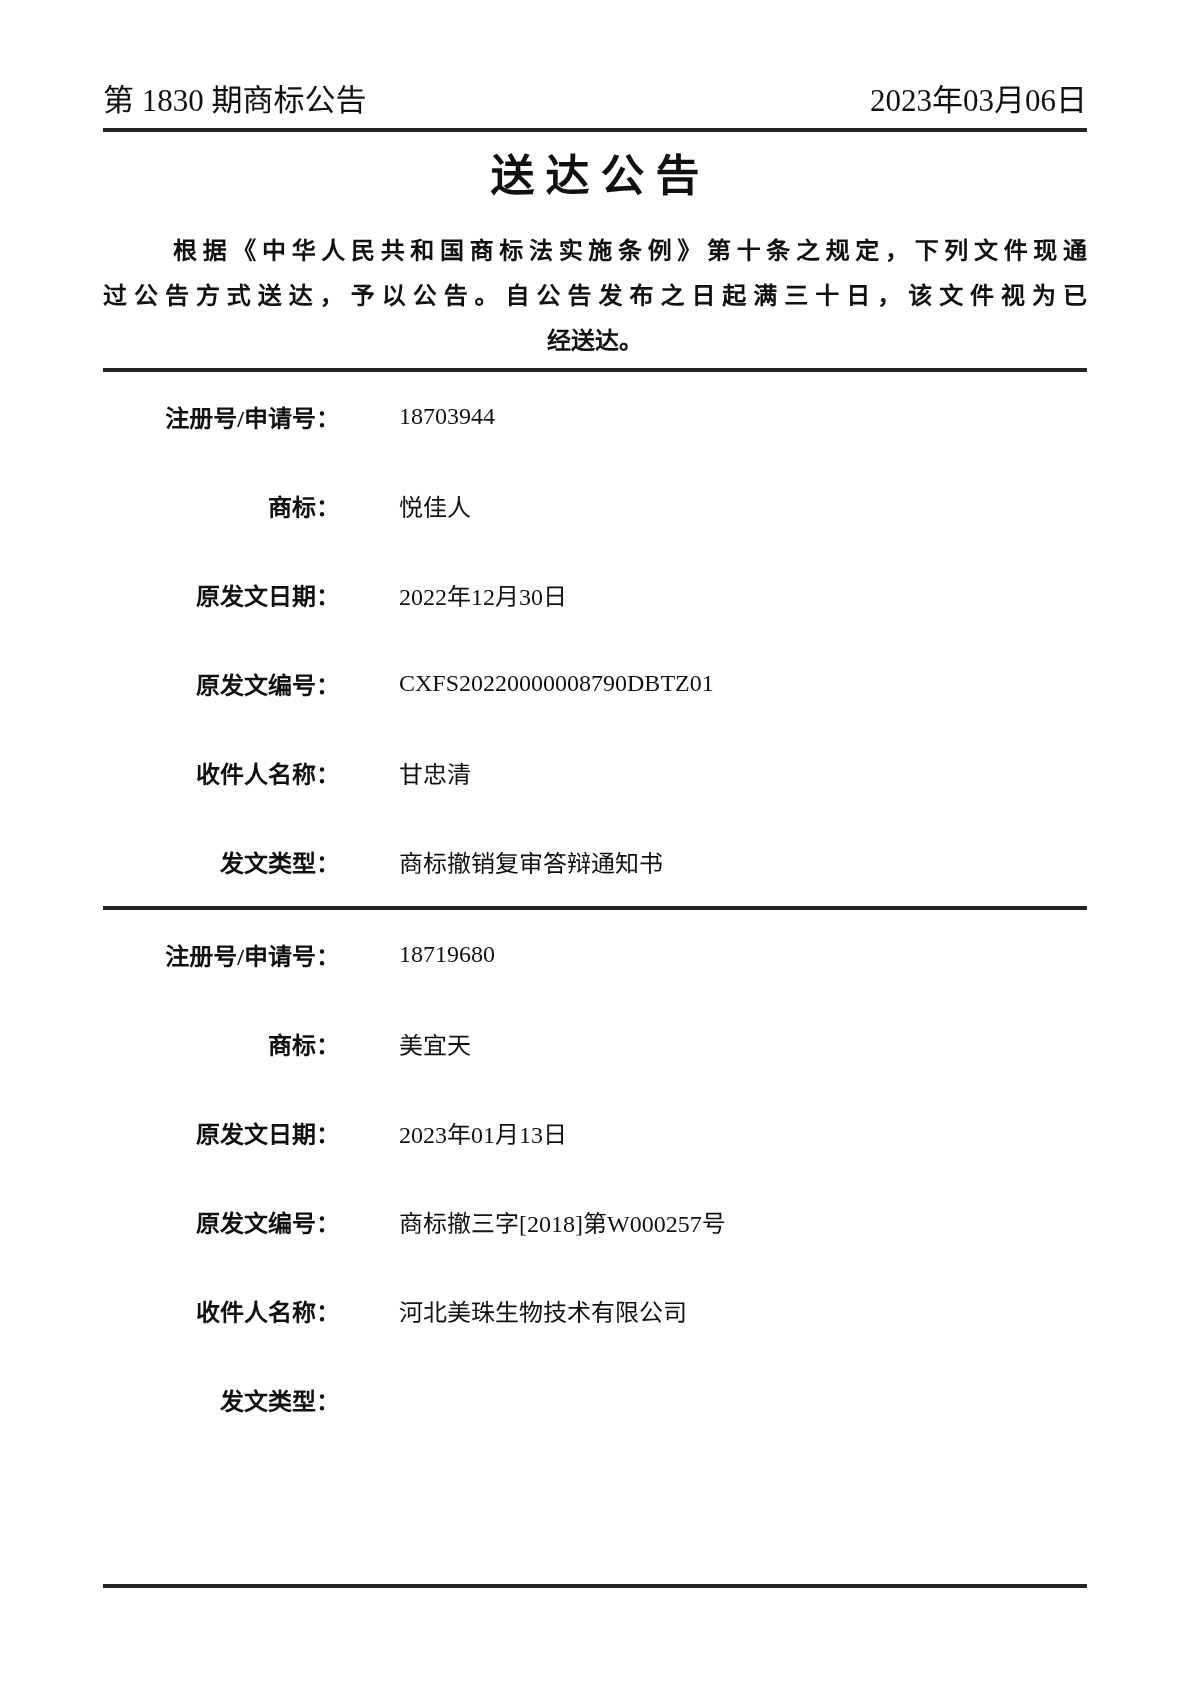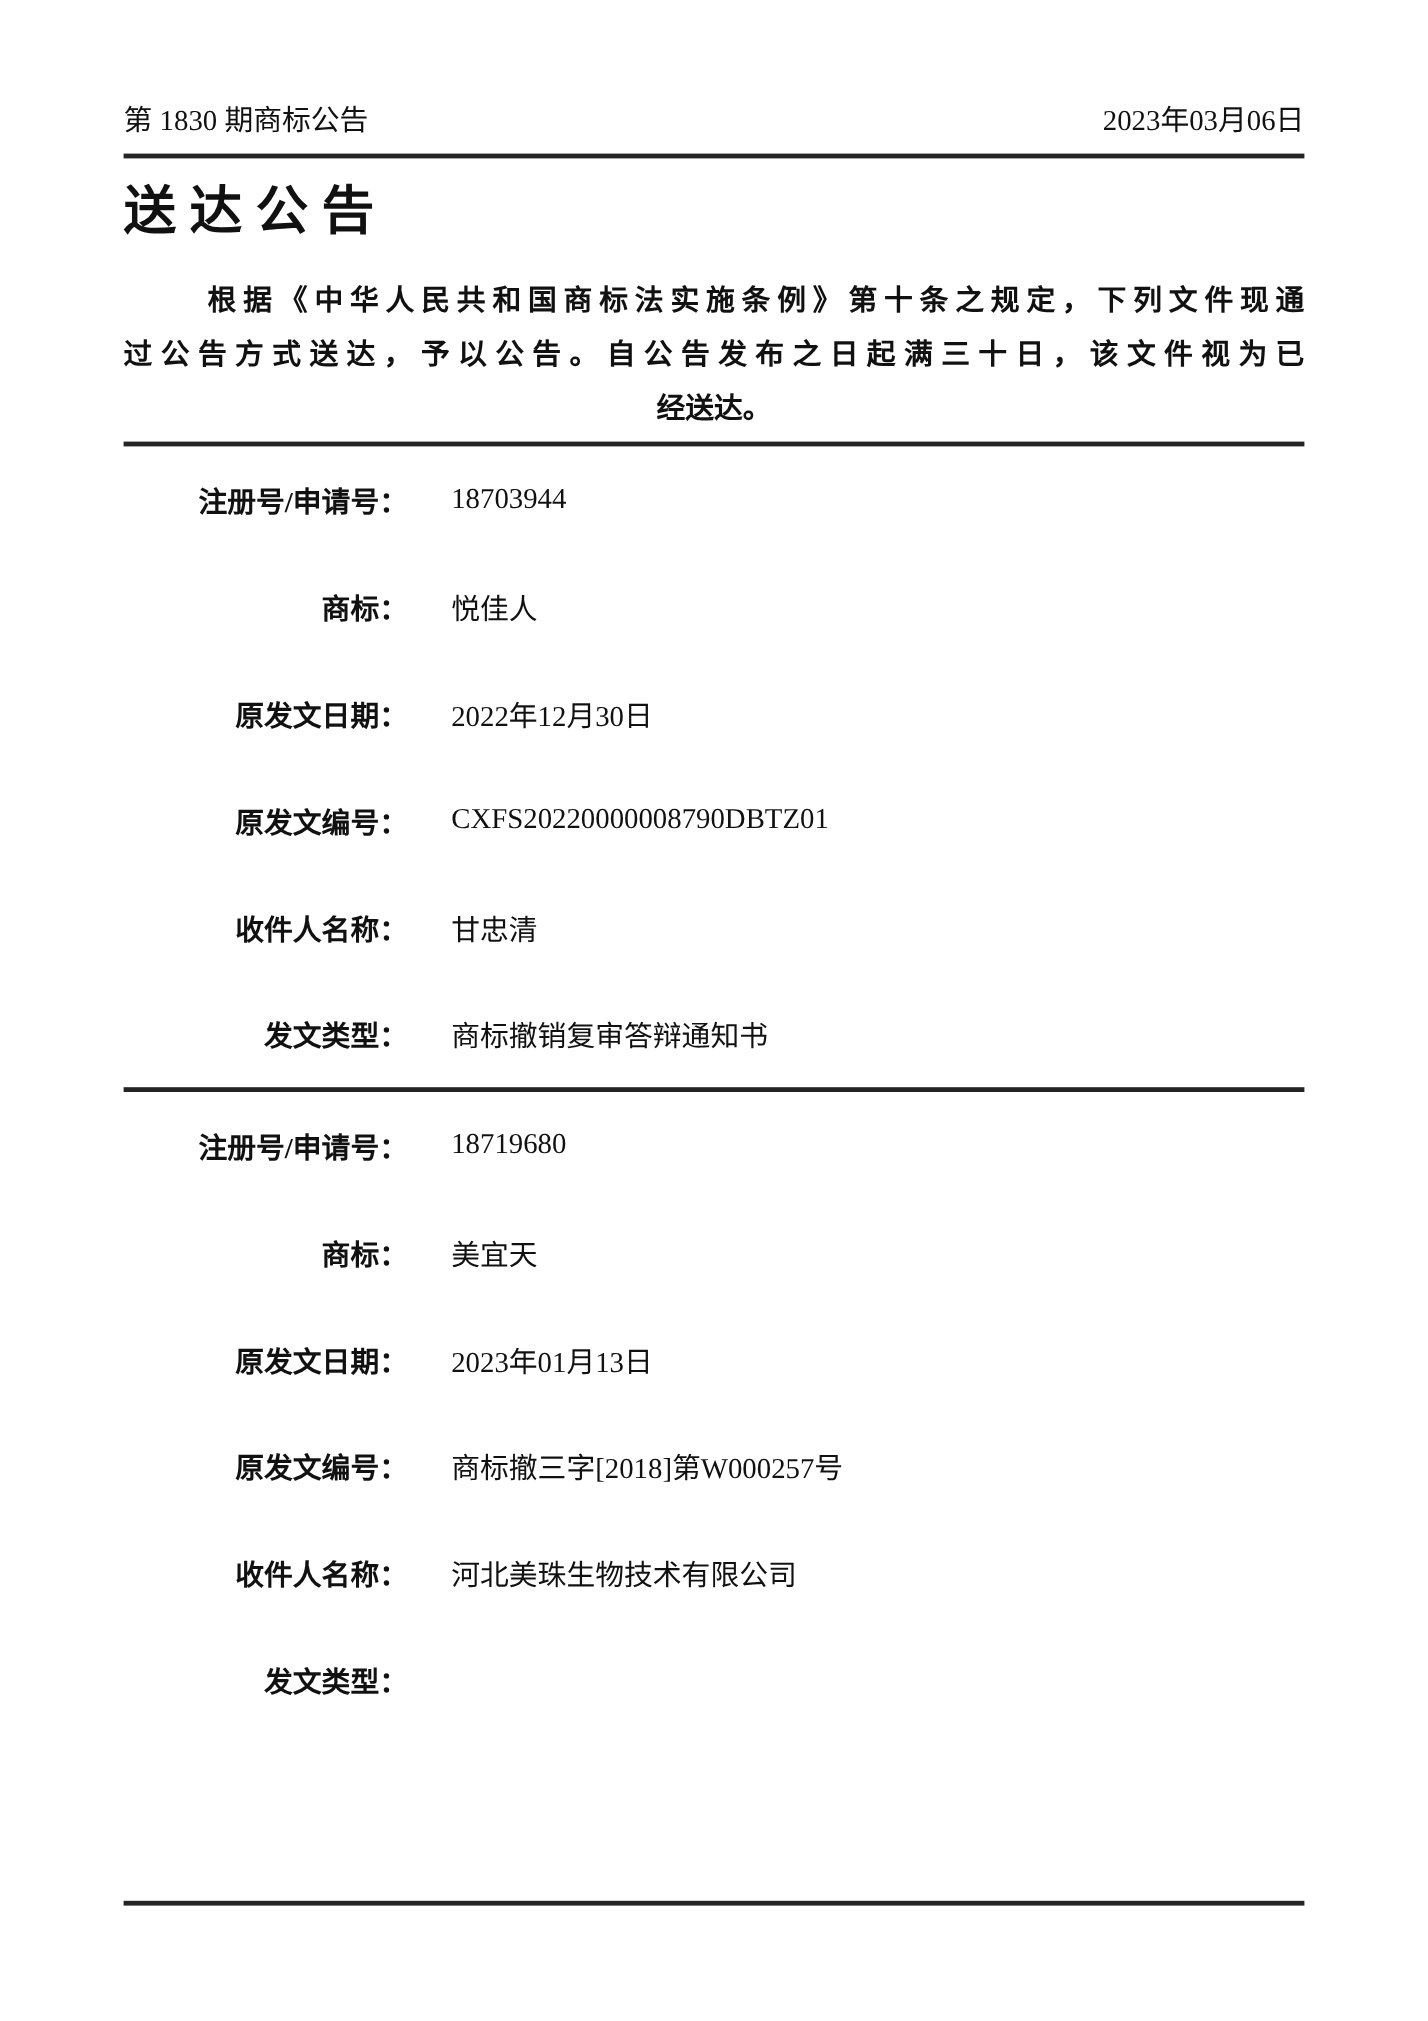--- a/index.html
+++ b/index.html
@@ -19,31 +19,31 @@
     margin: 0 103px;
     width: 984px;
   }
   
   .page-header {
     padding-top: 86px;
     padding-bottom: 12px;
     display: flex;
     justify-content: space-between;
     align-items: flex-end;
-    font-size: 24px;
+    font-size: 31px;
     line-height: 30px;
   }
   .rule {
     height: 4px;
     background: #242424;
   }
   
   .doc-title {
     margin-top: 16px;
-    text-align: left;
+    text-align: center;
     font-size: 44px;
     line-height: 57px;
     font-weight: bold;
   }
   
   .intro {
     margin-top: 24px;
     font-size: 24px;
     font-weight: bold;
     line-height: 45px;
@@ -59,20 +59,21 @@
   .intro .line.first {
     text-indent: 70px;
   }
   .records-rule { margin-top: 4px; }
   
   .record .row {
     height: 89px;
     display: flex;
     align-items: center;
     font-size: 24px;
+    gap: 23px;
   }
   .record .label {
     width: 237px;
     text-align: right;
     font-weight: bold;
     flex: none;
   }
   .record .value {
     margin-left: 36px;
   }

